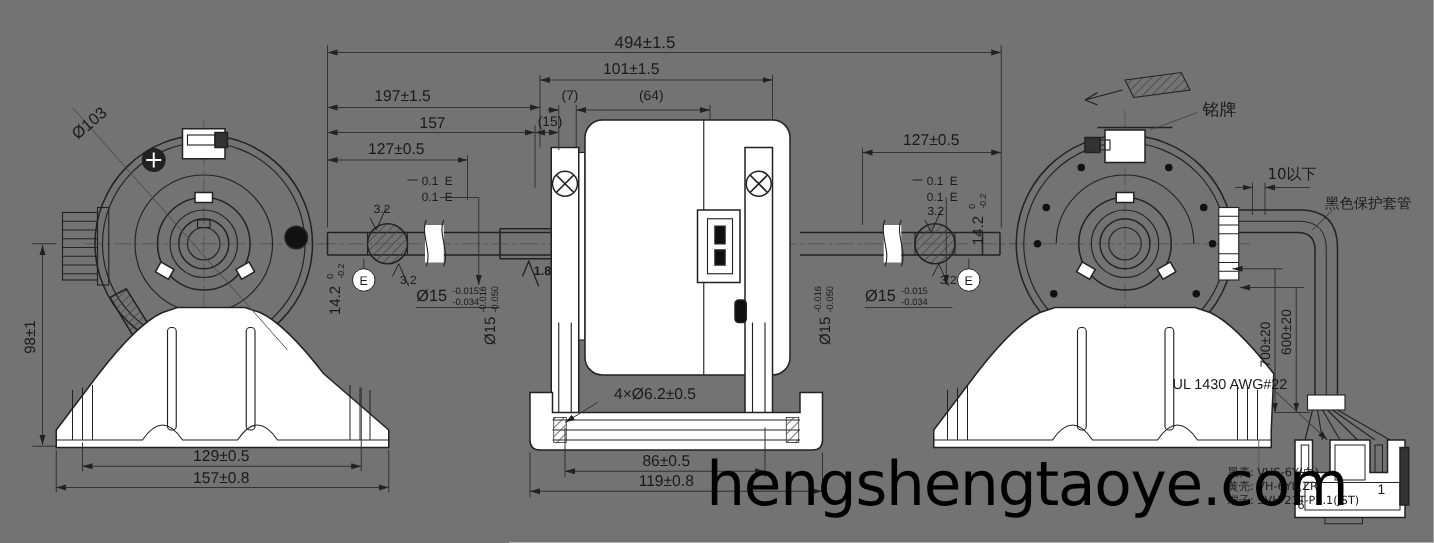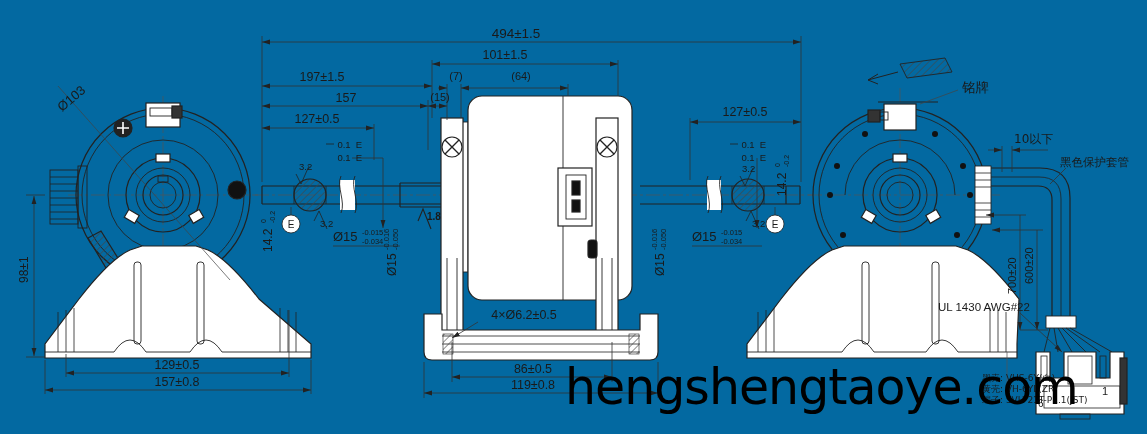--- a/index.html
+++ b/index.html
@@ -1,16 +1,16 @@
 <!DOCTYPE html>
 <html><head>
 <meta charset="utf-8">
 <style>
   html,body{margin:0;padding:0;background:#e8e8e8;}
-  .sheet{position:relative;width:1147px;height:434px;background:#0369a1;overflow:hidden;
+  .sheet{position:relative;width:1147px;height:434px;background:#737373;overflow:hidden;
          font-family:"Liberation Sans",sans-serif;}
   svg{position:absolute;left:0;top:0;}
   text{fill:#1a1a1a;stroke:none;font-family:"Liberation Sans",sans-serif;}
   .wm{font-family:"DejaVu Sans",sans-serif;fill:#000;}
   .cjk{font-family:"DejaVu Sans",sans-serif;}
 </style>
 </head>
 <body>
 
 <div class="sheet">

